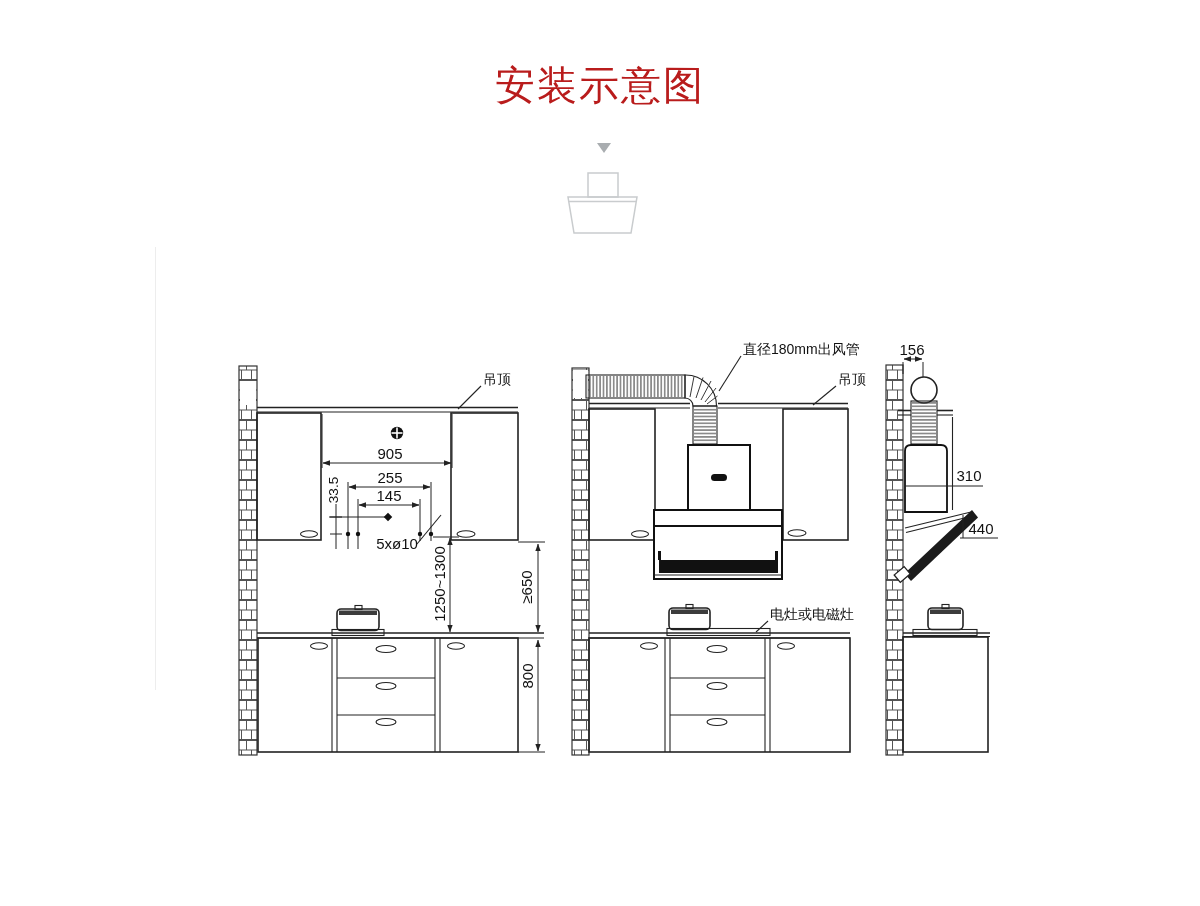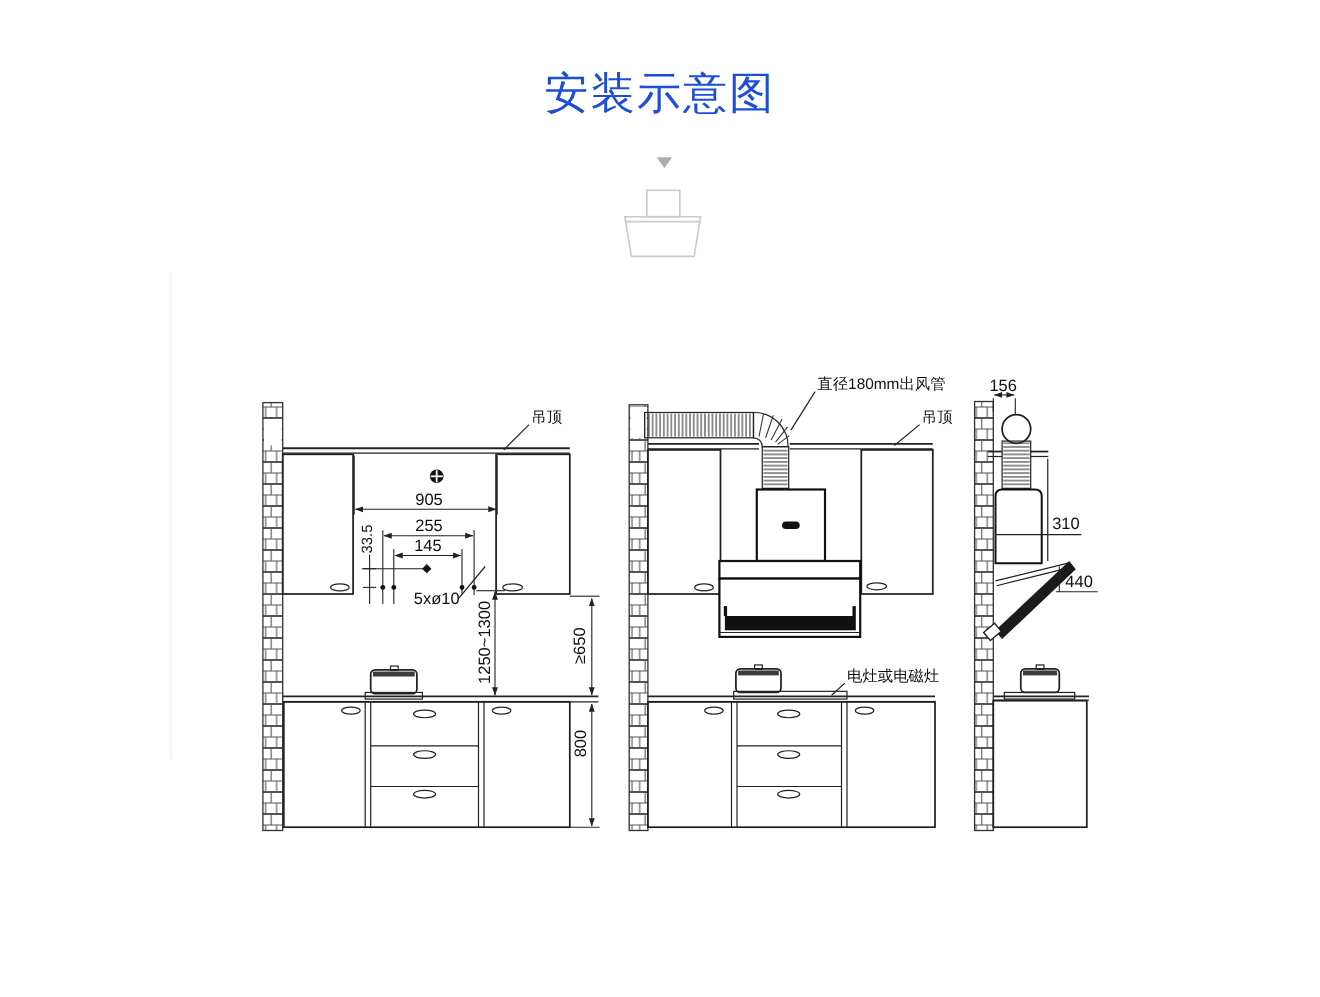--- a/index.html
+++ b/index.html
@@ -1,21 +1,21 @@
 <!DOCTYPE html>
 <html><head>
 <meta charset="utf-8">
 <style>
   html,body{margin:0;padding:0;background:#ffffff;}
   body{width:1200px;height:906px;position:relative;font-family:"Liberation Sans",sans-serif;}
   #stage{position:absolute;left:0;top:0;width:1200px;height:906px;}
   .page-title{
     position:absolute;left:0;top:62px;width:1200px;height:46px;
     text-align:center;font-size:40px;line-height:46px;letter-spacing:2px;
-    color:#1d4ed8;font-weight:400;
+    color:#b91c1c;font-weight:400;
   }
   svg{position:absolute;left:0;top:0;}
   .ln{stroke:#222;stroke-width:1.6;fill:none;}
   .lnthin{stroke:#222;stroke-width:1.1;fill:none;}
   .dim{stroke:#222;stroke-width:1;fill:none;}
   .dimtxt{font-family:"Liberation Sans",sans-serif;font-size:15px;fill:#111;}
   .dimtxt-s{font-family:"Liberation Sans",sans-serif;font-size:13.5px;fill:#111;}
   .cjk{font-family:"Liberation Sans",sans-serif;font-size:14px;fill:#111;}
   .mid{text-anchor:middle;}
   .ghost{stroke:#c9ccce;stroke-width:1.5;fill:none;}

